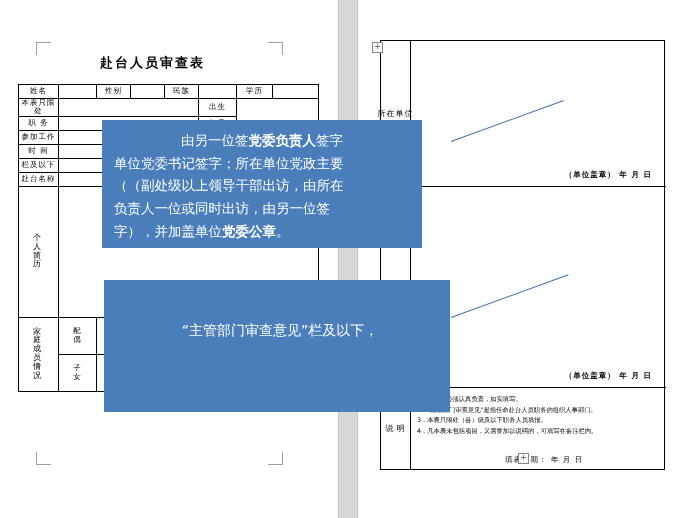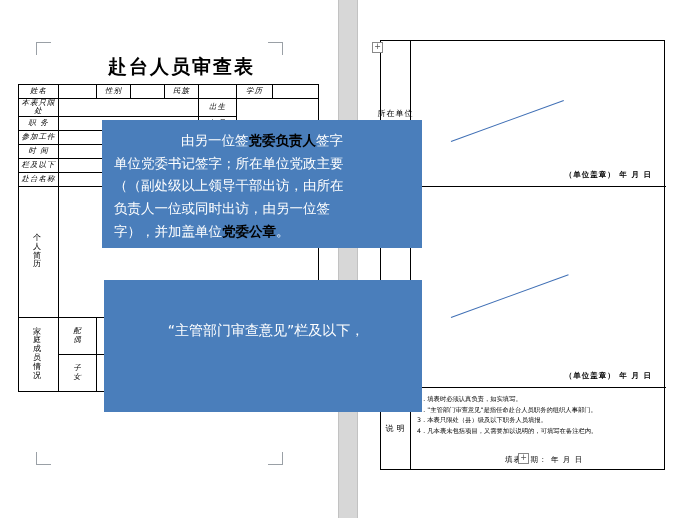--- a/index.html
+++ b/index.html
@@ -24,40 +24,40 @@
   
   .gutter{
     position:absolute;left:338px;top:0;width:20px;height:518px;
     background:#d7d7d7;
   }
   .gutter .line{position:absolute;left:0;top:0;width:1px;height:518px;background:#c2c2c2;}
   .gutter .line.r{left:19px;}
 
   
   .title{
-    position:absolute;left:108px;top:54px;
-    font-size:19px;font-weight:bold;color:#000;
+    position:absolute;left:100px;top:54px;
+    font-size:13px;font-weight:bold;color:#000;
     letter-spacing:2px;
     font-family:"DejaVu Serif","Liberation Serif",serif;
   }
   table.form{
     position:absolute;left:18px;top:84px;width:300px;
     border-collapse:collapse;
     font-size:7.5px;color:#000;
     table-layout:fixed;
   }
   table.form td{
     border:1px solid #000;
     height:13px;
     text-align:center;
     vertical-align:middle;
     padding:0;
     line-height:1.1;
   }
-  td.lbl{background:#fff;font-size:7.5px;letter-spacing:1px;font-style:italic;}
+  td.lbl{background:#fff;font-size:7.5px;letter-spacing:1px;}
   td.vert{
     font-size:8px;letter-spacing:3px;line-height:1.6;
   }
   .vtext{display:block;}
 
   
   .rightform{
     position:absolute;left:380px;top:40px;width:285px;height:430px;
     border:1px solid #000;
     box-sizing:border-box;
@@ -97,25 +97,25 @@
     box-sizing:border-box;
   }
   .callout.top{
     left:102px;top:120px;width:320px;height:128px;
     padding:9px 12px 0 12px;
     font-size:13.5px;line-height:1.68;
     text-align:left;
   }
   .callout.top .l1{text-align:center;}
   .callout.bottom{
-    left:104px;top:280px;width:318px;height:132px;
+    left:104px;top:280px;width:346px;height:132px;
     padding:38px 14px 0 20px;
     font-size:14px;line-height:1.8;
   }
-  .hl{color:#000000;font-weight:bold;}
+  .hl{color:#ffffff;font-weight:bold;}
   .bold-w{font-weight:bold;}
 </style>
 </head>
 <body>
 
 <div class="page">
 
   <div class="mark tl"></div>
   <div class="mark tr"></div>
   <div class="mark bl"></div>

